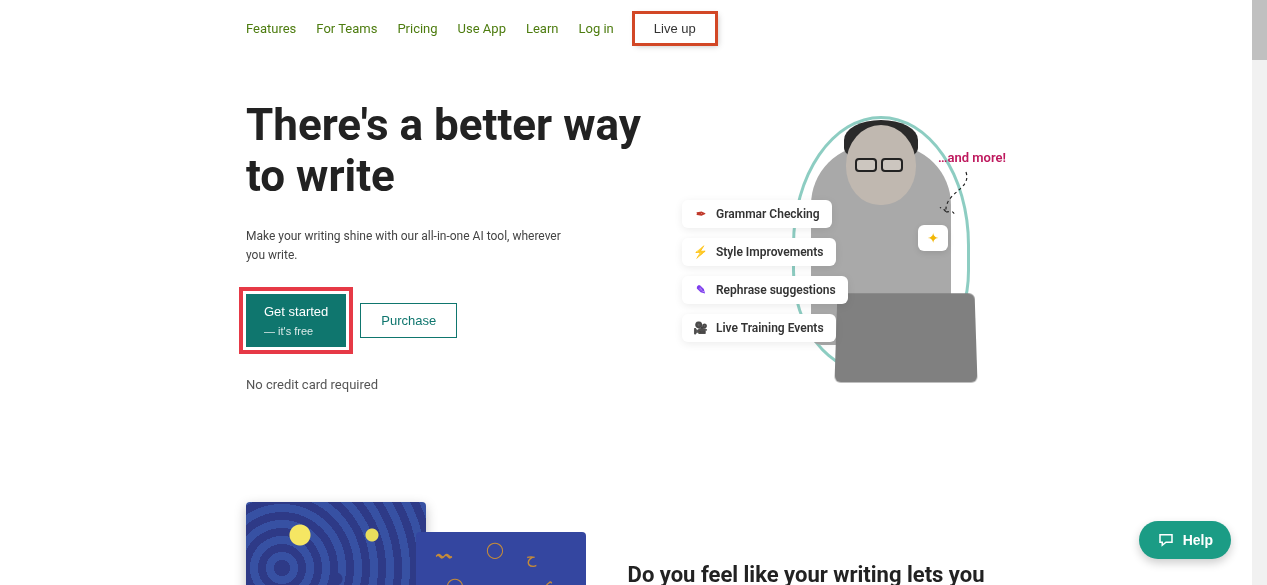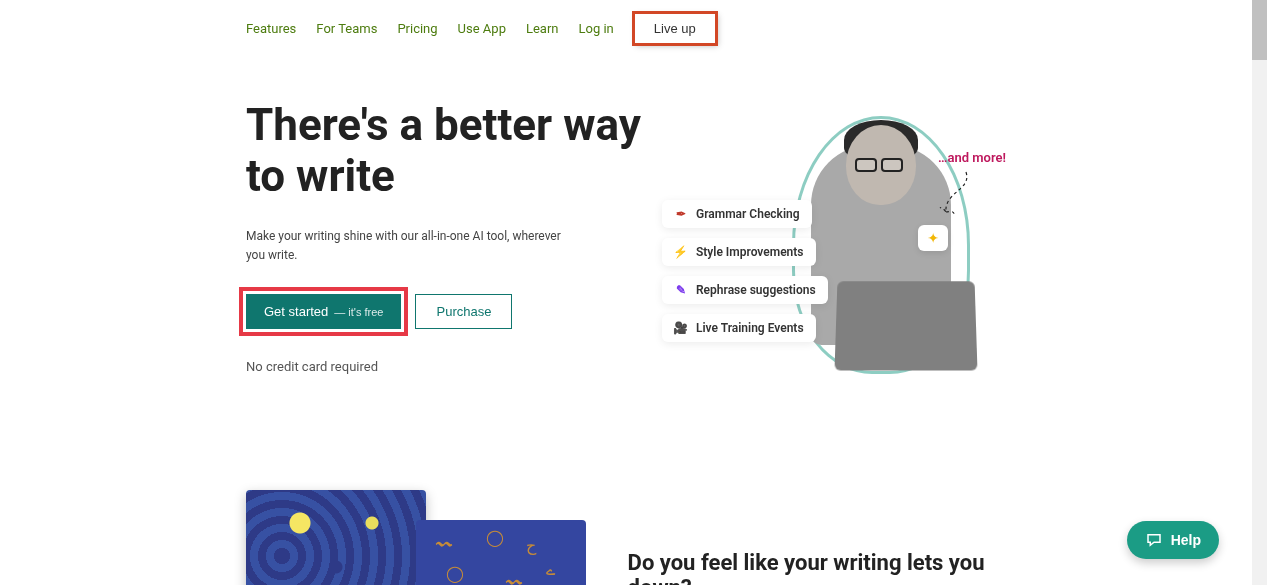--- a/index.html
+++ b/index.html
@@ -80,26 +80,27 @@
     position: relative;
   }
   .highlight-red {
     outline: 3px solid #d24726;
     outline-offset: -1px;
     box-shadow: 2px 2px 6px rgba(0,0,0,0.25);
   }
   .highlight-red-strong {
     outline: 4px solid #e63946;
     outline-offset: 3px;
+    flex-direction: column;
   }
   .hero {
     display: flex;
     width: 760px;
     margin: 50px auto 16px auto;
-    gap: 16px;
+    gap: 36px;
   }
   .hero-left {
     flex: 0 0 420px;
   }
   .hero-title {
     font-size: 44px;
     font-weight: 700;
     line-height: 1.15;
     color: #222;
     margin-bottom: 26px;
@@ -322,21 +323,21 @@
     font-size: 16px;
   }
   .section2-title {
     font-size: 22px;
     font-weight: 700;
     color: #222;
     margin-top: 60px;
   }
   .help-btn {
     position: absolute;
-    right: 48px;
+    right: 36px;
     bottom: 26px;
     background: #1b9c85;
     color: #fff;
     border: none;
     border-radius: 999px;
     padding: 10px 18px;
     font-size: 14px;
     font-weight: 600;
     display: flex;
     align-items: center;

